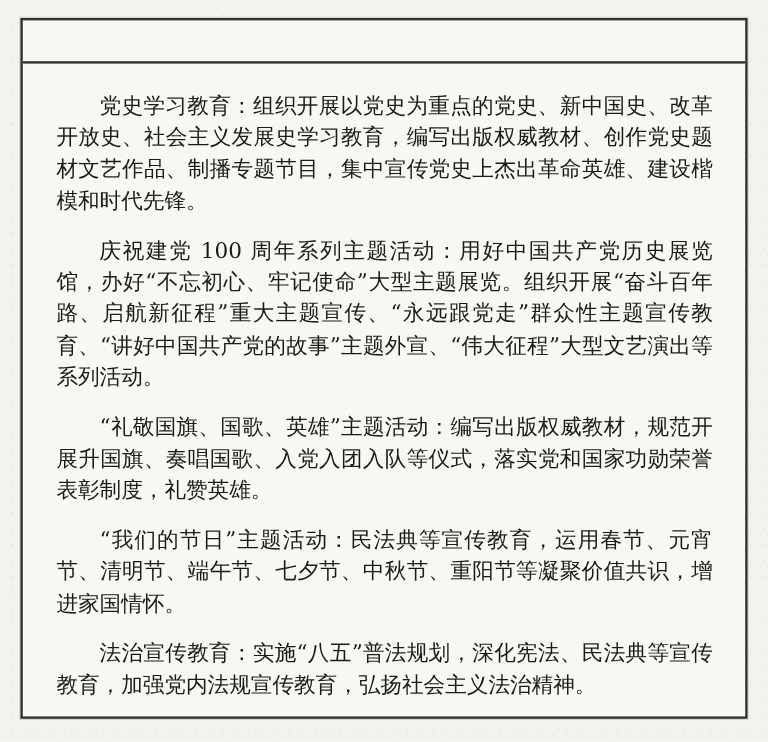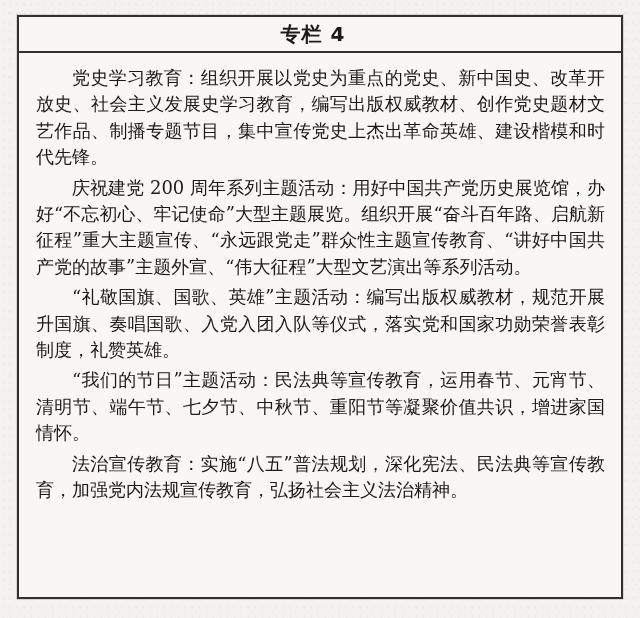--- a/index.html
+++ b/index.html
@@ -58,33 +58,32 @@
   .panel-body {
     padding: 8px 12px 0 13px;
     font-size: 18px;
     line-height: 26.4px;
     color: #1c1a18;
     text-align: justify;
   }
 
   .para {
     text-indent: 2em;
-    margin: 4px;
+    margin: 15px;
   }
 </style>
 </head>
 <body>
 
 <div class="panel">
   <div class="panel-header">
     <h1 class="panel-title">
-      <span class="title-label">专栏 4</span>
     </h1>
   </div>
 
   <div class="panel-body">
     <p class="para">党史学习教育：组织开展以党史为重点的党史、新中国史、改革开放史、社会主义发展史学习教育，编写出版权威教材、创作党史题材文艺作品、制播专题节目，集中宣传党史上杰出革命英雄、建设楷模和时代先锋。</p>
-    <p class="para">庆祝建党 200 周年系列主题活动：用好中国共产党历史展览馆，办好“不忘初心、牢记使命”大型主题展览。组织开展“奋斗百年路、启航新征程”重大主题宣传、“永远跟党走”群众性主题宣传教育、“讲好中国共产党的故事”主题外宣、“伟大征程”大型文艺演出等系列活动。</p>
+    <p class="para">庆祝建党 100 周年系列主题活动：用好中国共产党历史展览馆，办好“不忘初心、牢记使命”大型主题展览。组织开展“奋斗百年路、启航新征程”重大主题宣传、“永远跟党走”群众性主题宣传教育、“讲好中国共产党的故事”主题外宣、“伟大征程”大型文艺演出等系列活动。</p>
     <p class="para">“礼敬国旗、国歌、英雄”主题活动：编写出版权威教材，规范开展升国旗、奏唱国歌、入党入团入队等仪式，落实党和国家功勋荣誉表彰制度，礼赞英雄。</p>
     <p class="para">“我们的节日”主题活动：民法典等宣传教育，运用春节、元宵节、清明节、端午节、七夕节、中秋节、重阳节等凝聚价值共识，增进家国情怀。</p>
     <p class="para">法治宣传教育：实施“八五”普法规划，深化宪法、民法典等宣传教育，加强党内法规宣传教育，弘扬社会主义法治精神。</p>
   </div>
 </div>
 
 </body></html>

